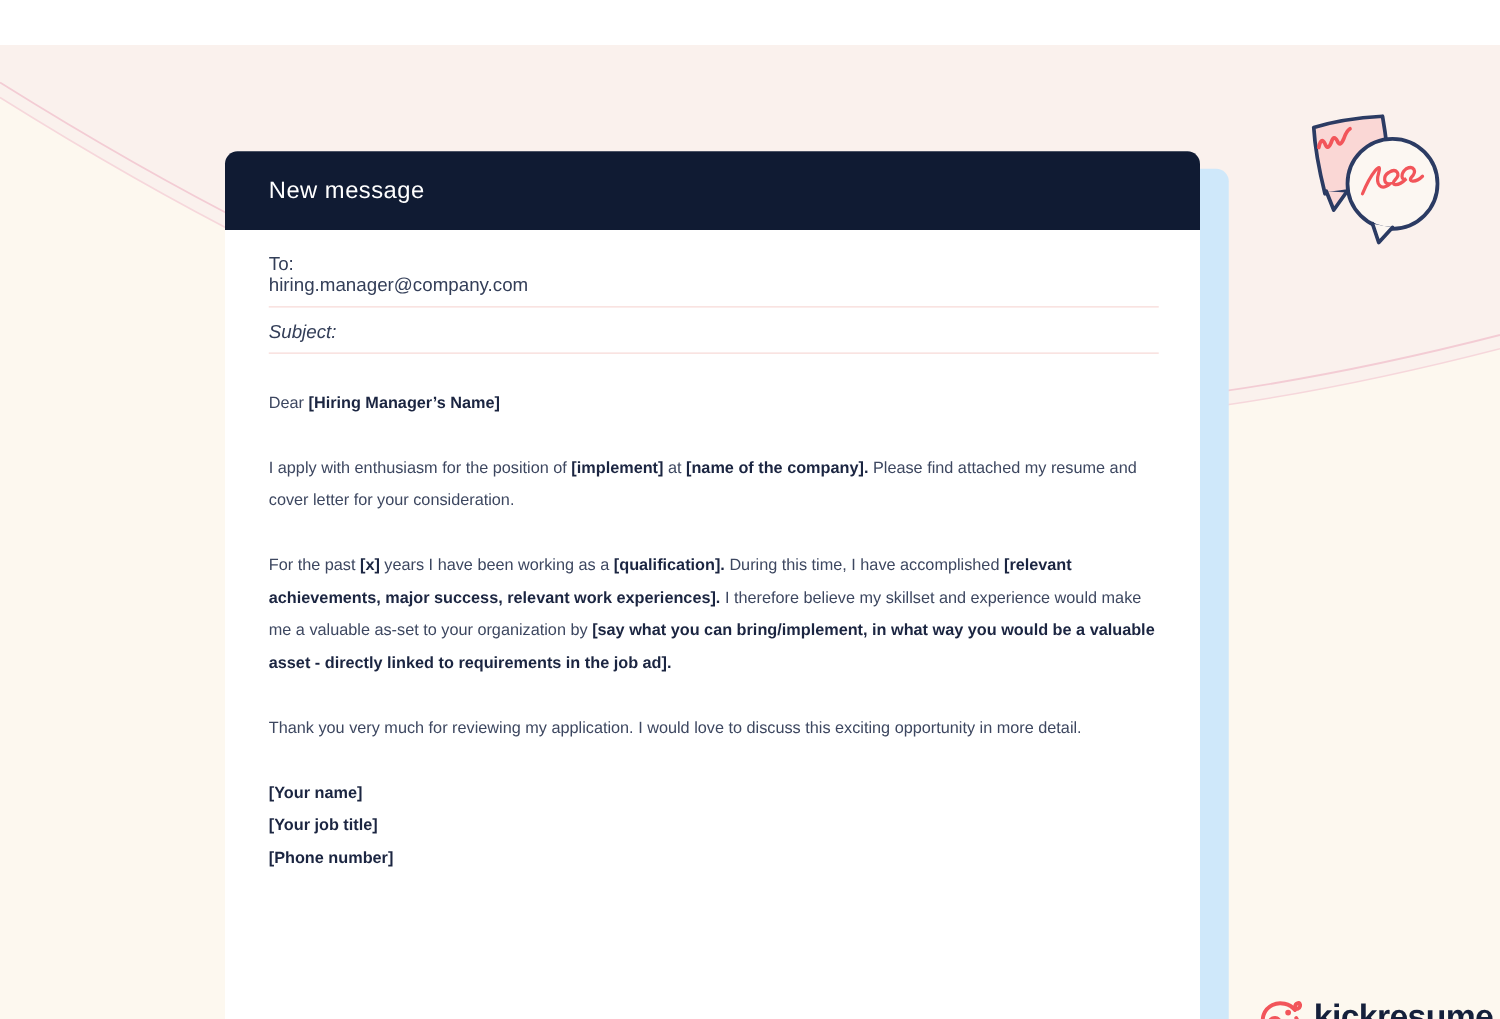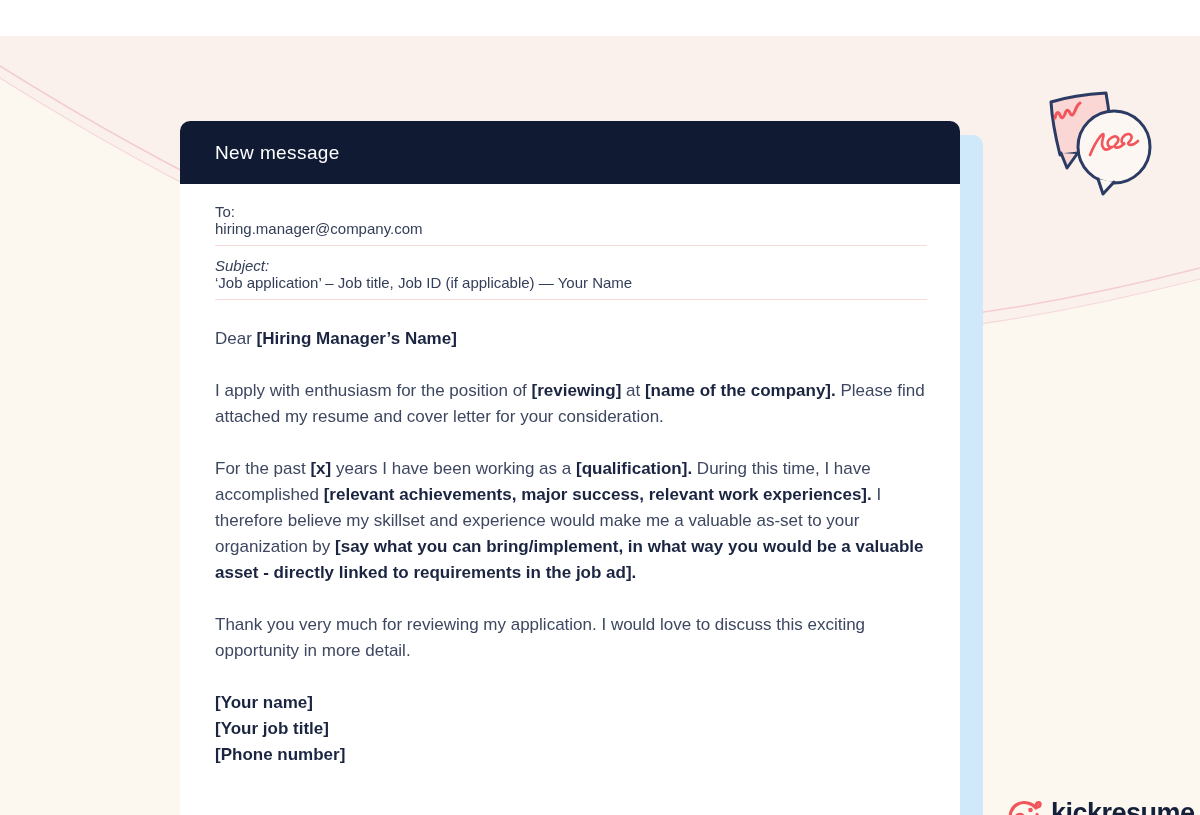--- a/index.html
+++ b/index.html
@@ -19,21 +19,21 @@
   .card-header{height:63px;background:var(--navy);border-radius:10px 10px 0 0;
     display:flex;align-items:center;padding-left:35px;}
   .card-header span{color:#ffffff;font-size:19px;font-weight:500;letter-spacing:.4px;}
   .fields{padding:8px 33px 0 35px;}
   .field-row{display:flex;align-items:baseline;padding:11px 0 8px;
     border-bottom:1px solid var(--underline);font-size:15px;color:var(--field);flex-direction:column;}
   .flabel{flex:0 0 auto;}
   .flabel.to{width:40px;}
   .flabel.subject{width:88px;font-style:italic;}
   .fvalue{flex:1;}
-  .email-body{padding:0 33px 0 35px;font-size:17px;line-height:26px;color:var(--text);}
+  .email-body{padding:0 33px 0 35px;font-size:13px;line-height:26px;color:var(--text);}
   .para{margin:26px 0 0;}
   .para.sig{margin-top:0;}
   .para strong{color:var(--bold);font-weight:700;}
   .illustration{position:absolute;left:1037px;top:45px;}
   .logo{position:absolute;left:1006px;top:762px;display:flex;align-items:flex-start;gap:9px;}
   .logo .wordmark{font-size:27px;font-weight:700;color:#15203b;letter-spacing:-0.5px;}
 </style>
 </head>
 <body>
 
@@ -53,27 +53,26 @@
       <span>New message</span>
     </div>
 
     <div class="fields">
       <div class="field-row">
         <span class="flabel to">To:</span>
         <span class="fvalue">hiring.manager@company.com</span>
       </div>
       <div class="field-row">
         <span class="flabel subject">Subject:</span>
-        <span class="fvalue">‘Job application’ – Job title, Job ID (if applicable) — Your Name</span>
       </div>
     </div>
 
     <div class="email-body">
         <p class="para"><span>Dear </span><strong>[Hiring Manager’s Name]</strong></p>
-        <p class="para"><span>I apply with enthusiasm for the position of </span><strong>[reviewing]</strong><span> at </span><strong>[name of the company].</strong><span> Please find attached my resume and cover letter for your consideration.</span></p>
+        <p class="para"><span>I apply with enthusiasm for the position of </span><strong>[implement]</strong><span> at </span><strong>[name of the company].</strong><span> Please find attached my resume and cover letter for your consideration.</span></p>
         <p class="para"><span>For the past </span><strong>[x]</strong><span> years I have been working as a </span><strong>[qualification].</strong><span> During this time, I have accomplished </span><strong>[relevant achievements, major success, relevant work experiences].</strong><span> I therefore believe my skillset and experience would make me a valuable as-set to your organization by </span><strong>[say what you can bring/implement, in what way you would be a valuable asset - directly linked to requirements in the job ad].</strong></p>
         <p class="para"><span>Thank you very much for reviewing my application. I would love to discuss this exciting opportunity in more detail.</span></p>
         <p class="para"><strong>[Your name]</strong></p>
         <p class="para sig"><strong>[Your job title]</strong></p>
         <p class="para sig"><strong>[Phone number]</strong></p>
       </div>
   </div>
 
   <svg class="illustration" width="120" height="125" viewBox="0 0 120 125" aria-hidden="true">
 

